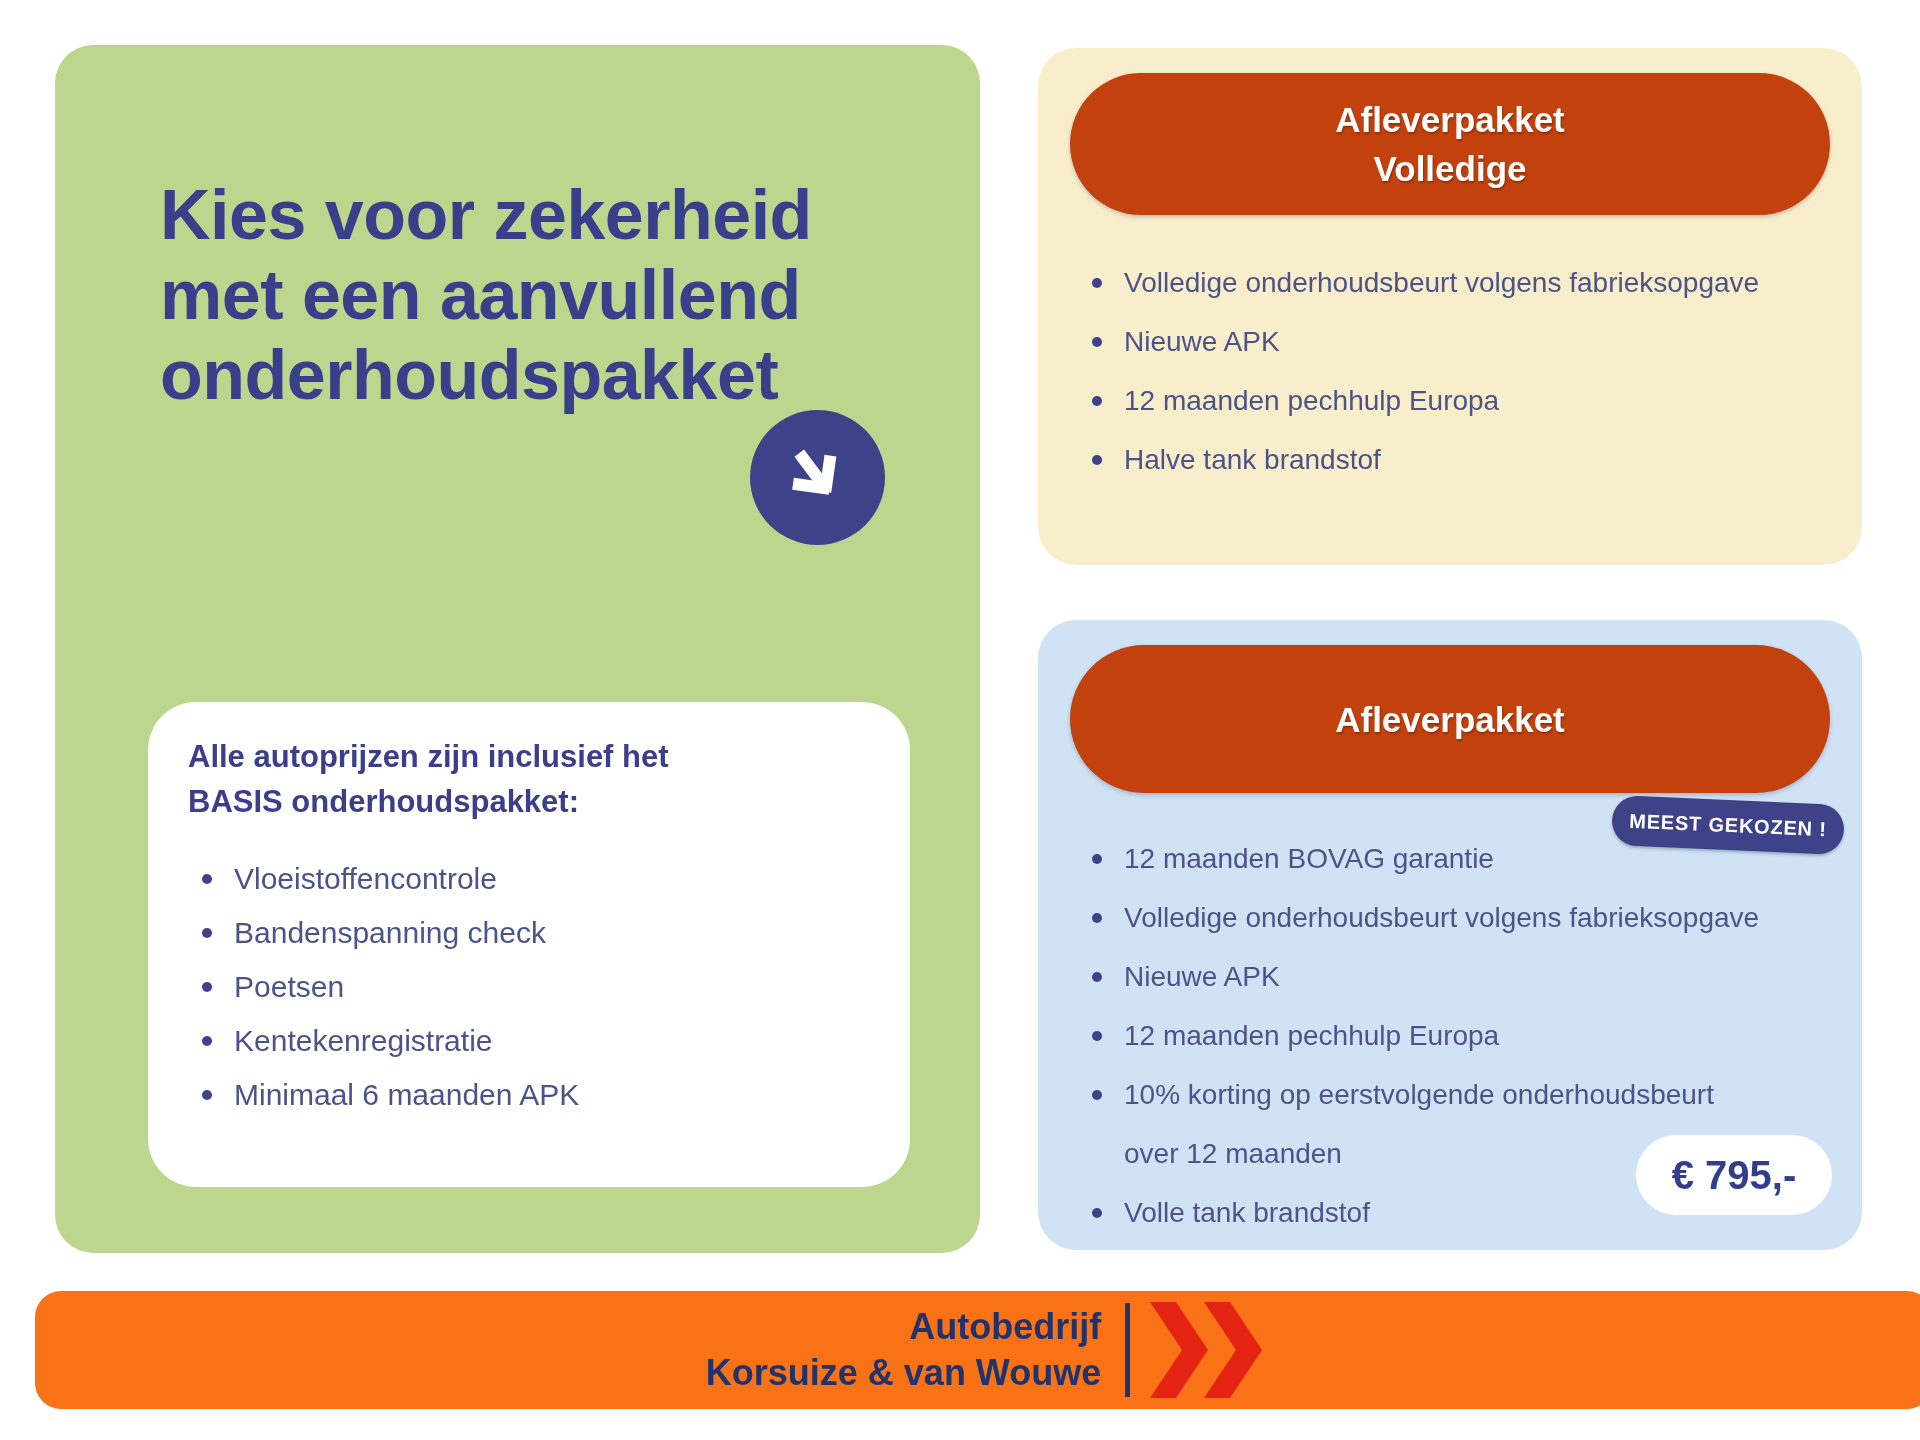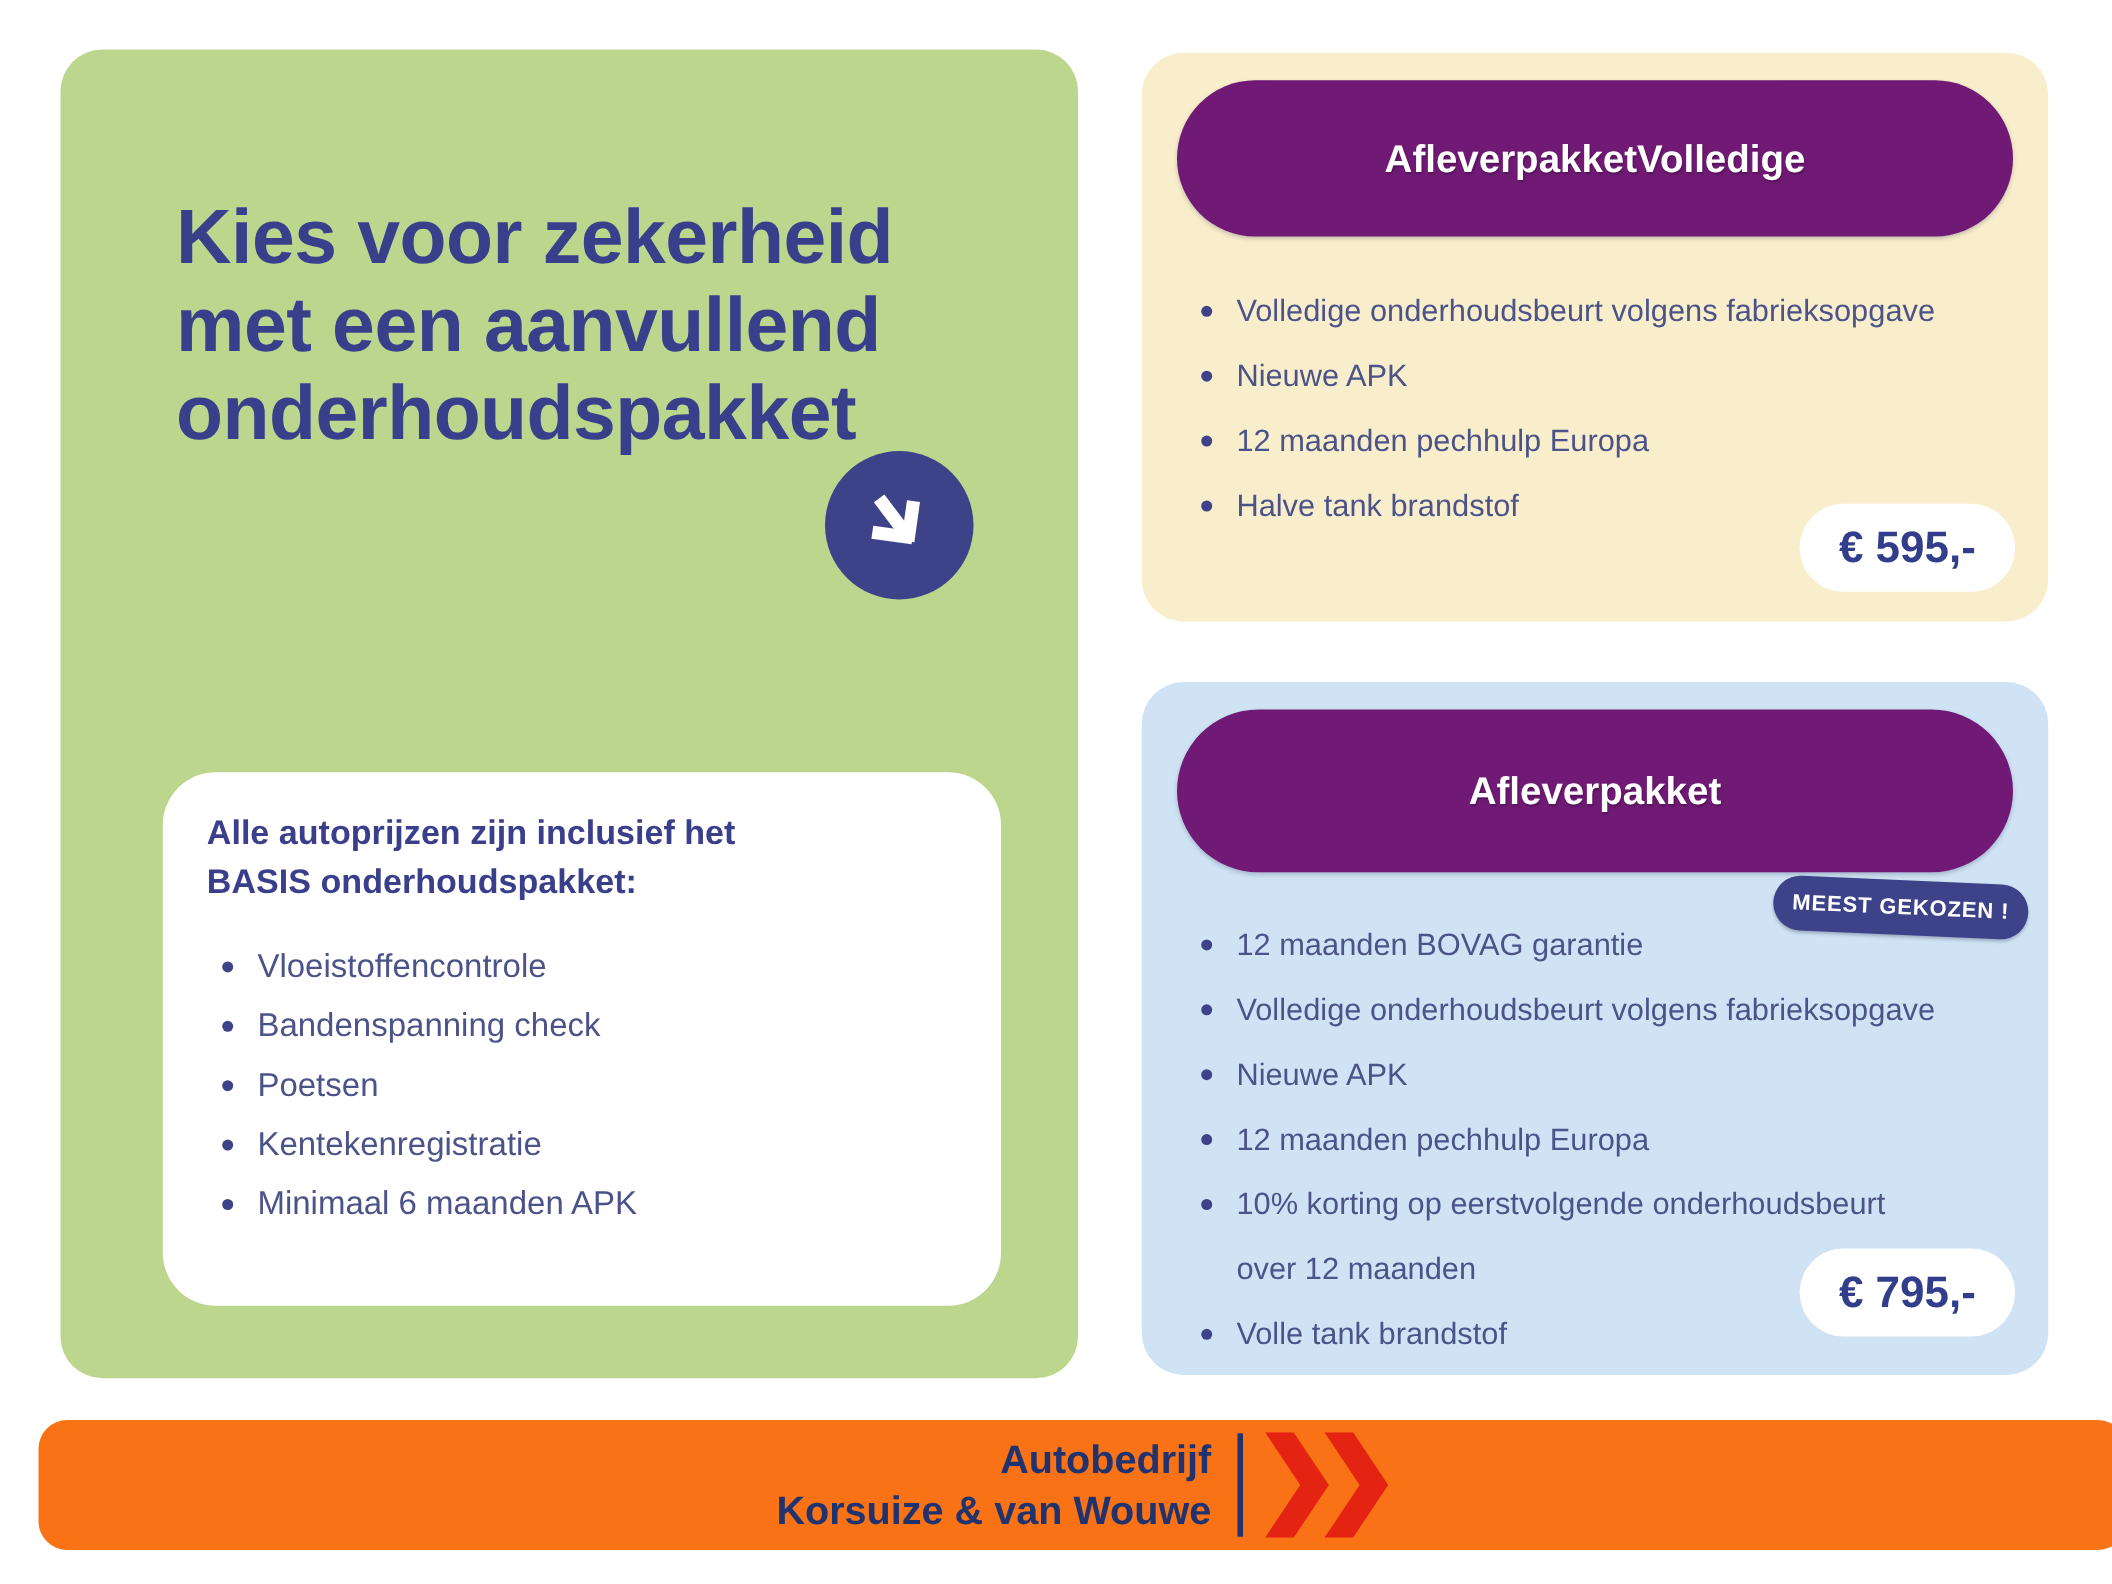--- a/index.html
+++ b/index.html
@@ -44,22 +44,22 @@
   .basis-card li { font-size:30px; line-height:54px; }
   .basis-card li::before { top:22px; }
 
   
   .pkg-card { position:absolute; left:1038px; width:824px; border-radius:38px; }
   .pkg-card.cream { top:48px;  height:517px; background:#f9eecb; }
   .pkg-card.blue  { top:620px; height:630px; background:#cfe3f4; }
 
   .pkg-pill {
     position:absolute; left:32px; top:25px; width:760px;
-    background:#701a75; border-radius:80px;
-    display:flex; flex-direction:row; align-items:center; justify-content:center;
+    background:#c2410c; border-radius:80px;
+    display:flex; flex-direction:column; align-items:center; justify-content:center;
     color:#ffffff; font-weight:bold; font-size:35px; line-height:49px;
     text-shadow:1px 2px 2px rgba(0,0,0,0.25);
     box-shadow:0 2px 4px rgba(40,40,80,0.25);
     text-align:right;
   }
   .pkg-card.cream .pkg-pill { height:142px; }
   .pkg-card.blue  .pkg-pill { height:148px; }
 
   .pkg-card ul.bullets { position:absolute; left:40px; right:30px; }
   .pkg-card.cream ul.bullets { top:205px; }
@@ -138,21 +138,20 @@
     <div class="pkg-pill">
       <div>Afleverpakket</div>
       <div>Volledige</div>
     </div>
     <ul class="bullets">
       <li>Volledige onderhoudsbeurt volgens fabrieksopgave</li>
       <li>Nieuwe APK</li>
       <li>12 maanden pechhulp Europa</li>
       <li>Halve tank brandstof</li>
     </ul>
-    <div class="price-pill">€ 595,-</div>
   </section>
 
   <section class="pkg-card blue">
     <div class="pkg-pill">
       <div>Afleverpakket</div>
     </div>
     <div class="chosen-badge">MEEST GEKOZEN !</div>
     <ul class="bullets">
       <li>12 maanden BOVAG garantie</li>
       <li>Volledige onderhoudsbeurt volgens fabrieksopgave</li>

